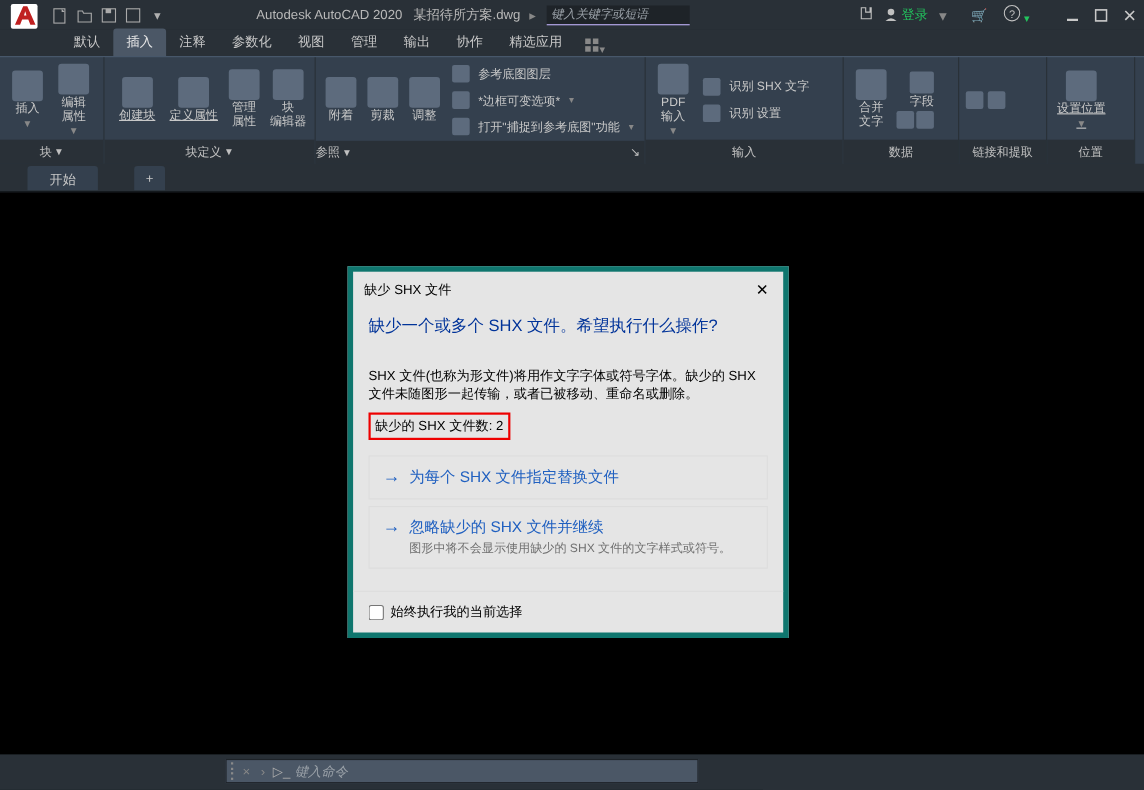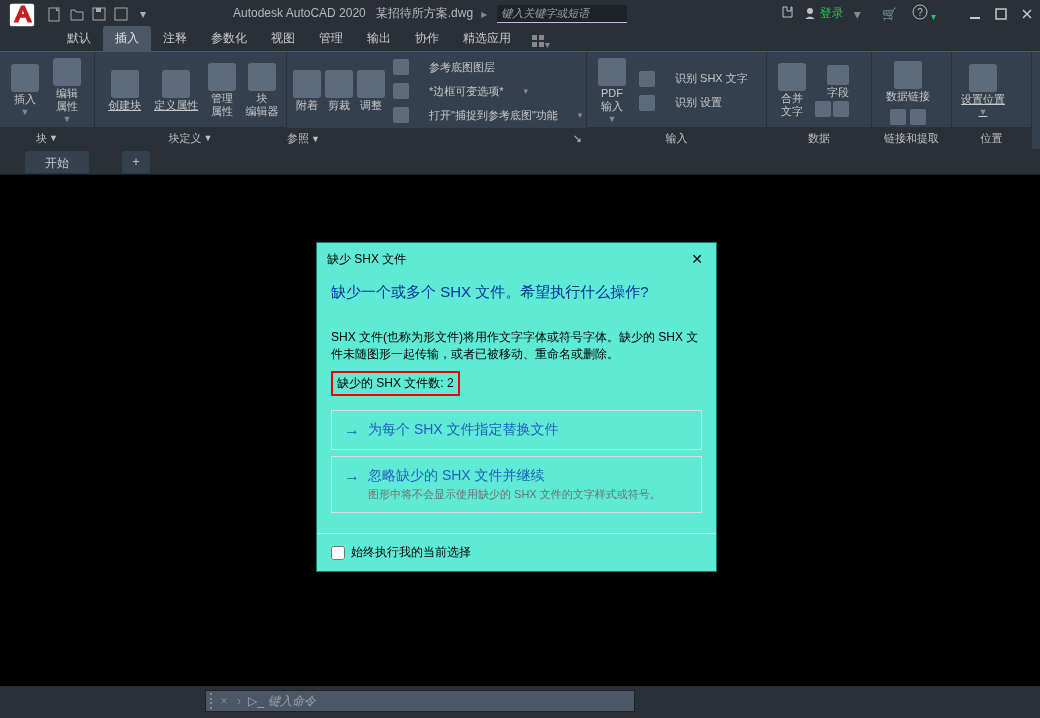--- a/index.html
+++ b/index.html
@@ -26,32 +26,32 @@
 
 
 .ribbon { height: 98px; background: #34404e; display: flex; border-top: 1px solid #4a5a6e; }
 .panel { display: flex; flex-direction: column; border-right: 1px solid #293037; }
 .panel-main { height: 76px; display: flex; align-items: center; gap: 4px; padding: 4px 6px 2px 6px; }
 .panel-title { height: 22px; background: #293037; color: #c0c0c0; font-size: 11px; display: flex; align-items: center; justify-content: center; gap: 2px; cursor: pointer; }
 .bigbtn { display: flex; flex-direction: column; align-items: center; justify-content: center; gap: 1px; width: 38px; height: 68px; cursor: pointer; }
 .bigbtn .label { font-size: 11px; color: #c8c8c8; text-align: center; line-height: 13px; }
 .bigbtn.wide { width: 50px; text-decoration: underline; }
 .vcol { display: flex; flex-direction: column; gap: 2px; justify-content: center; }
-.smallbtn { height: 22px; display: flex; align-items: center; gap: 20px; padding: 0 4px; cursor: pointer; font-size: 11px; color: #c8c8c8; white-space: nowrap;}
+.smallbtn { height: 22px; display: flex; align-items: center; gap: 8px; padding: 0 4px; cursor: pointer; font-size: 11px; color: #c8c8c8; white-space: nowrap;}
 
 
 .doctabs { height: 25px; background: #293037; display: flex; align-items: center; padding-left: 25px; gap: 31px; }
 .doctab { height: 22px; padding: 4px 20px; font-size: 12px; background: #34404e; color: #c8c8c8; border-top-left-radius: 3px; border-top-right-radius: 3px; margin-right: 2px; cursor: pointer; }
 .doctab.plus { width: 28px; text-align: center; padding: 4px 8px; }
 
 
 .canvas { position: absolute; left: 0; top: 174px; right: 0; bottom: 32px; background: #000; border-top: 1px solid #1a1e24;}
 
 
-.dialog { position: absolute; left: 316px; top: 242px; width: 401px; background: #5eead4; border: 1px solid #0f766e; box-shadow: 2px 2px 4px rgba(0,0,0,0.4); color: #000; font-size: 12px; }
+.dialog { position: absolute; left: 316px; top: 242px; width: 401px; background: #e5e5e5; border: 5px solid #0f766e; box-shadow: 2px 2px 4px rgba(0,0,0,0.4); color: #000; font-size: 12px; }
 .dialog-title { height: 32px; display: flex; align-items: center; padding: 0 10px; font-size: 12px; }
 .dialog-close { margin-left: auto; width: 18px; height: 18px; cursor: pointer; font-size: 14px; display: flex; align-items: center; justify-content: center; }
 .dialog-body { padding: 8px 14px 14px 14px; }
 .dialog-heading { color: #003399; font-size: 15px; margin-bottom: 27px; }
 .dialog-text { font-size: 12px; line-height: 17px; margin-bottom: 8px;}
 .highlight-box { display: inline-block; border: 2px solid #e00; padding: 2px 4px; font-size: 12px; margin-bottom: 14px;}
 .option { border: 1px solid #ddd; padding: 10px 12px; margin-bottom: 6px; cursor: pointer; display: flex; gap: 8px; }
 .option .arrow { color: #2060c0; font-size: 16px; line-height: 18px;}
 .option .olabel { color: #2060c0; font-size: 14px; }
 .option .odesc { color: #707070; font-size: 11px; margin-top: 2px;}
@@ -294,24 +294,20 @@
       </div>
     </div>
     <div class="panel-title">
         <span>数据</span>
       </div>
   </div>
 
   <div class="panel" style="width:80px">
     <div class="panel-main">
       <div class="vcol" style="align-items:center">
-        <div class="bigbtn" style="width:60px;height:50px">
-            <div class="ph-icon"></div>
-            <span class="label">数据链接</span>
-          </div>
         <div style="display:flex;gap:4px">
           <span class="ph-small"></span>
           <span class="ph-small"></span>
         </div>
       </div>
     </div>
     <div class="panel-title">
         <span>链接和提取</span>
       </div>
   </div>

